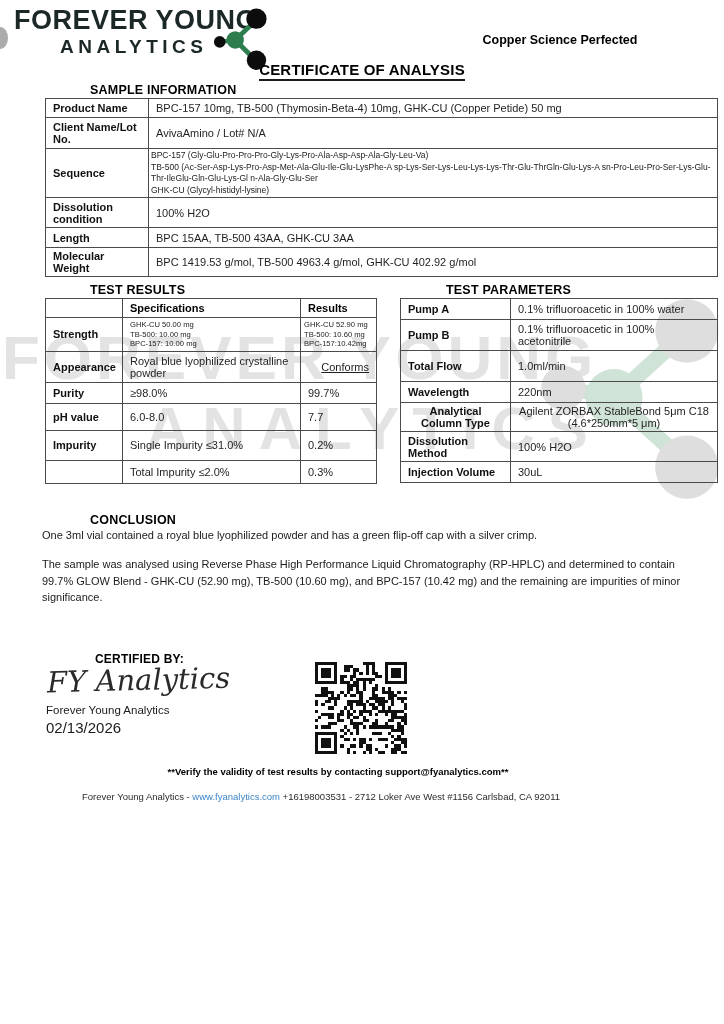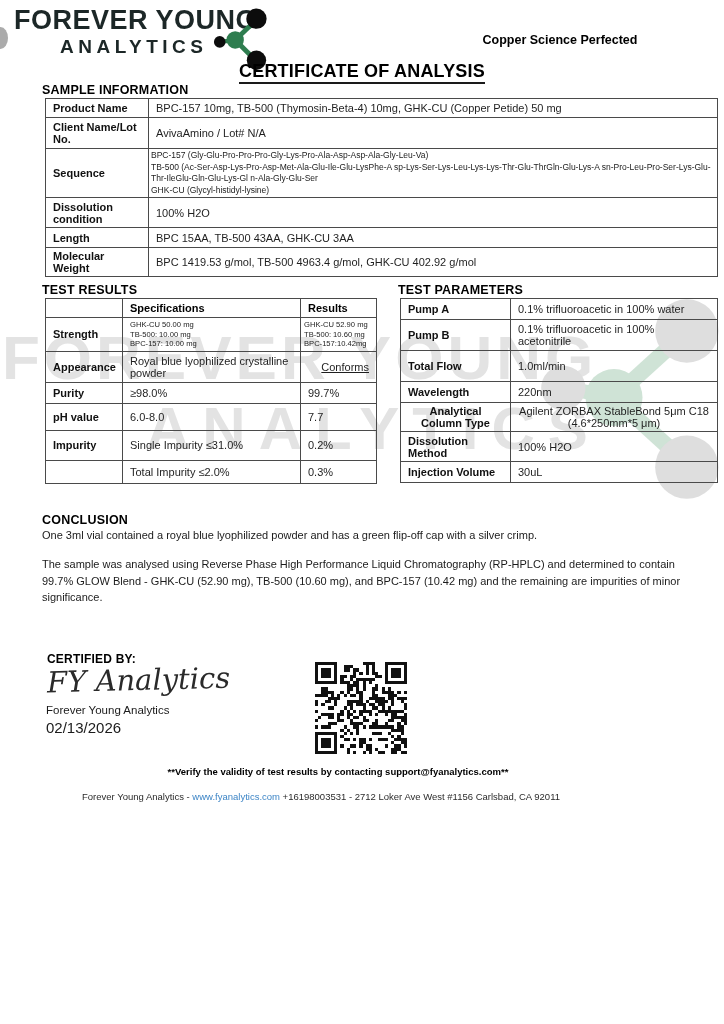--- a/index.html
+++ b/index.html
@@ -11,23 +11,23 @@
   .wm2{left:146px;top:394px;font-size:60px;letter-spacing:13px;}
   .wm-molecule{position:absolute;left:538px;top:295px;z-index:0;}
   .edge-blob{position:absolute;left:-7px;top:27px;width:15px;height:22px;background:#8f8f8f;border-radius:50%;opacity:.75;z-index:0;}
   
   .logo{position:absolute;left:14px;top:6px;z-index:1;}
   .brand1{font-size:27px;font-weight:bold;color:#1c2727;letter-spacing:0.5px;line-height:29px;}
   .brand2{font-size:19px;font-weight:bold;color:#1c2727;letter-spacing:4.5px;margin-left:46px;line-height:24px;}
   .logo-mol{position:absolute;left:198px;top:2px;}
   .tagline{position:absolute;left:430px;top:33px;width:260px;text-align:center;font-size:12.5px;font-weight:bold;color:#000;z-index:1;}
   .doc-title{position:absolute;left:0;top:61px;width:724px;text-align:center;z-index:1;}
-  .doc-title span{font-size:18px;font-weight:bold;color:#000;border-bottom:2px solid #1a1a1a;padding-bottom:1px;letter-spacing:0.2px;}
+  .doc-title span{font-size:15px;font-weight:bold;color:#000;border-bottom:2px solid #1a1a1a;padding-bottom:1px;letter-spacing:0.2px;}
   
-  .sec{position:absolute;font-size:12.5px;font-weight:bold;color:#000;z-index:1;letter-spacing:0.2px;}
+  .sec{position:absolute;font-size:12.5px;font-weight:bold;color:#000;z-index:1;letter-spacing:0.2px;margin-left:48px;}
   
   table{border-collapse:collapse;table-layout:fixed;position:absolute;z-index:1;background:transparent;}
   td{border:1px solid #4a4a4a;font-size:11px;padding:2px 7px;vertical-align:middle;overflow:visible;background:transparent;color:#1f1f1f;}
   td.lbl{font-weight:bold;color:#111;}
   .seq{font-size:8.5px;line-height:11.5px;color:#222;}
   .seq .nowrap{white-space:nowrap;}
   .tiny{font-size:7.6px;line-height:9.6px;color:#222;}
   .thdr{font-weight:bold;color:#000;}
   .center{text-align:right;text-decoration:underline;}
   

